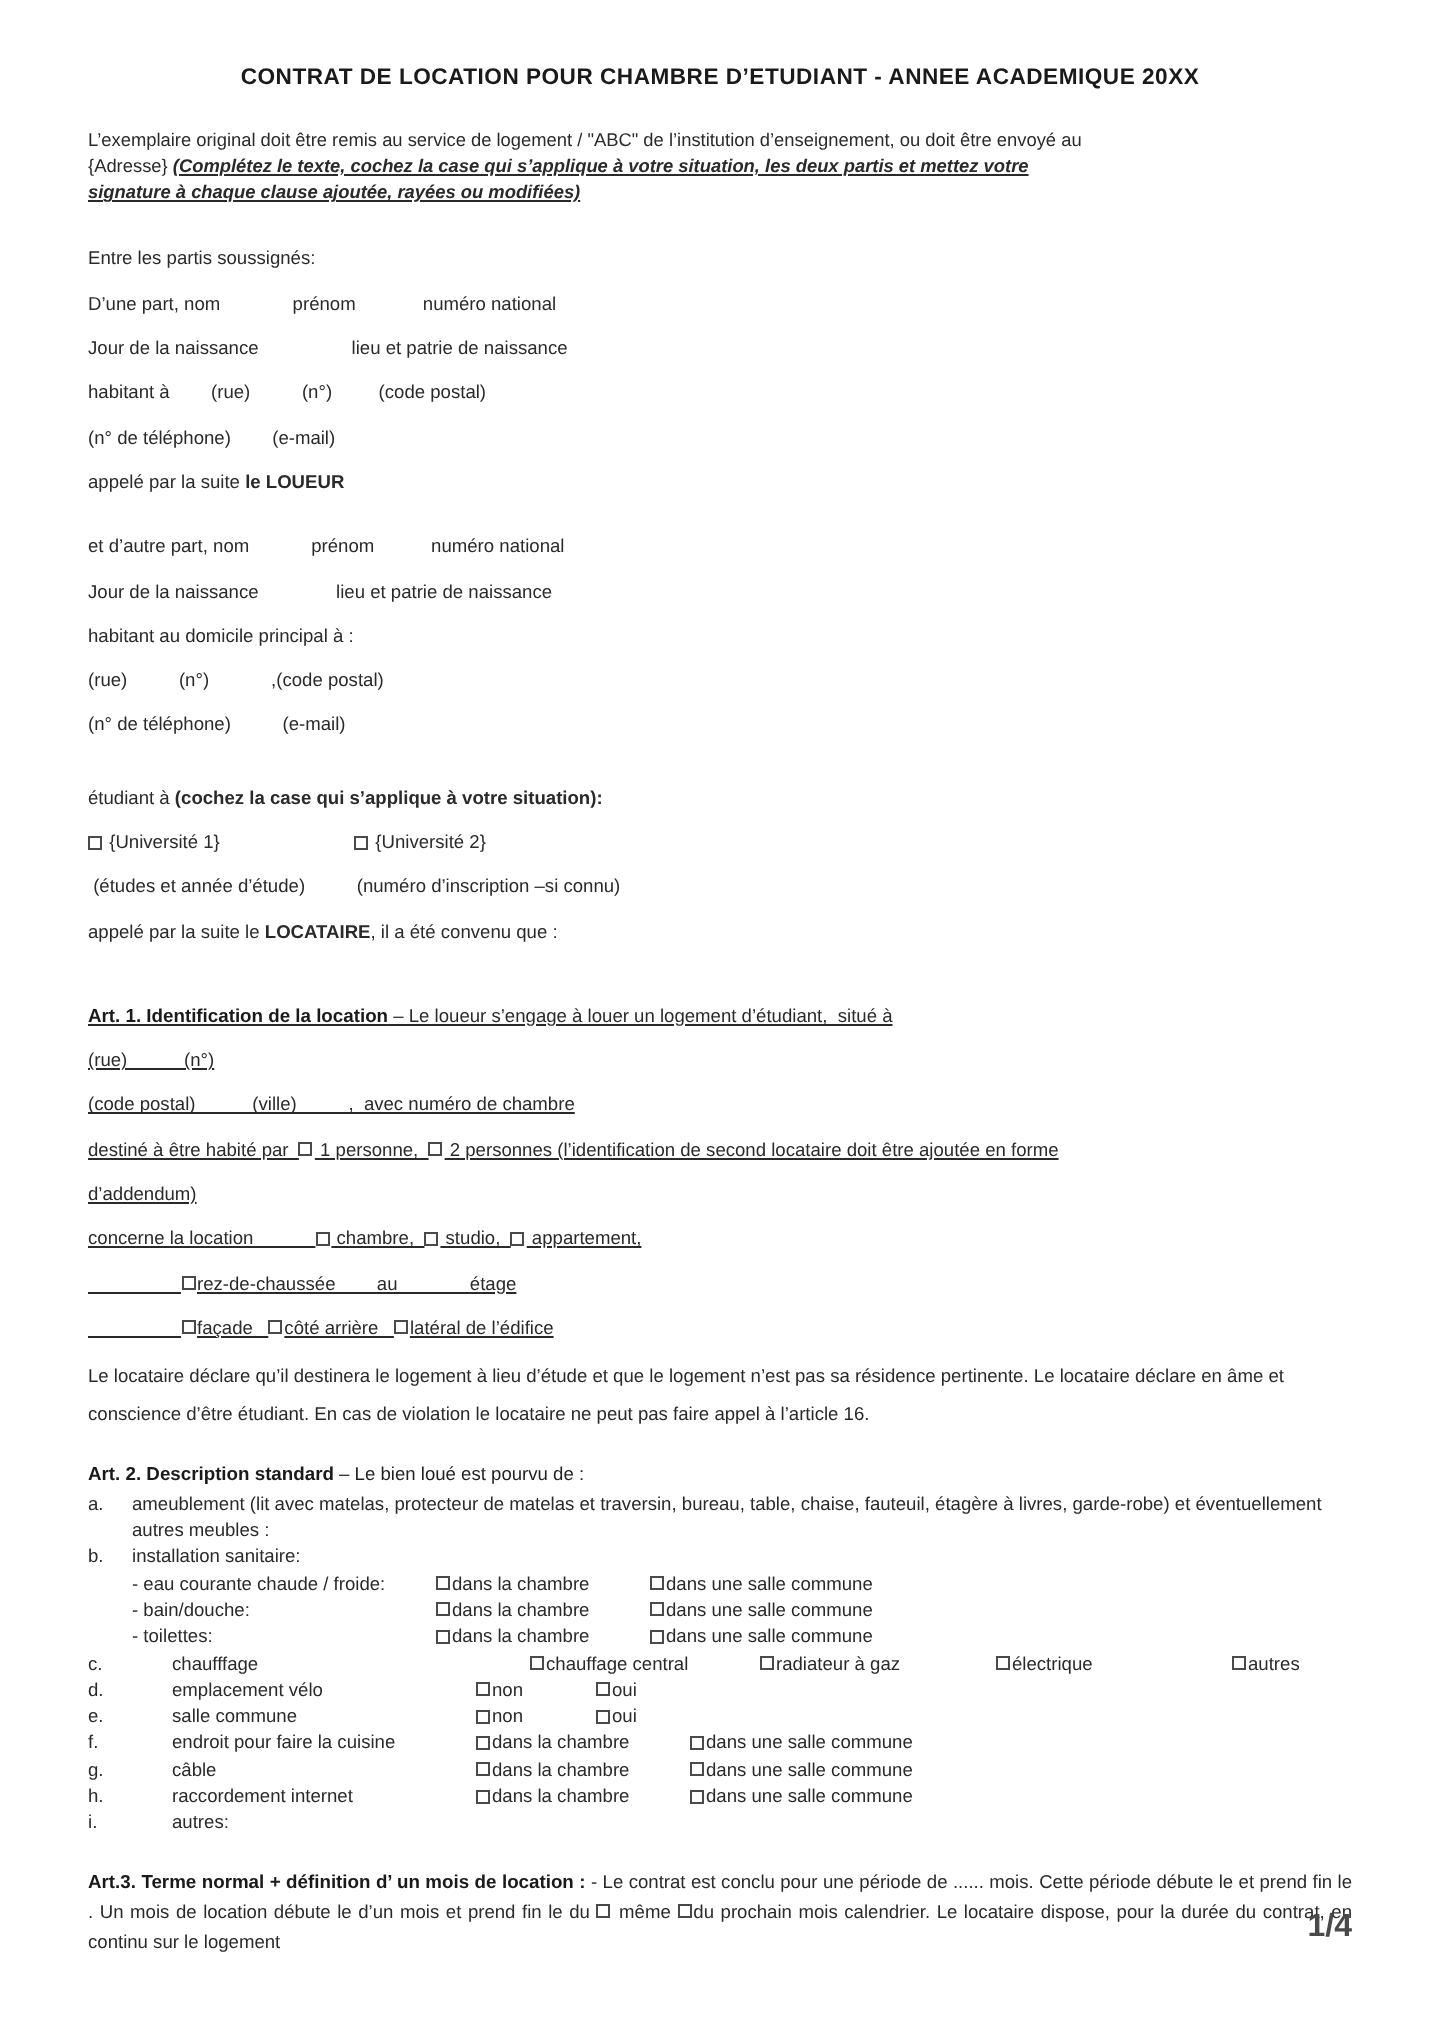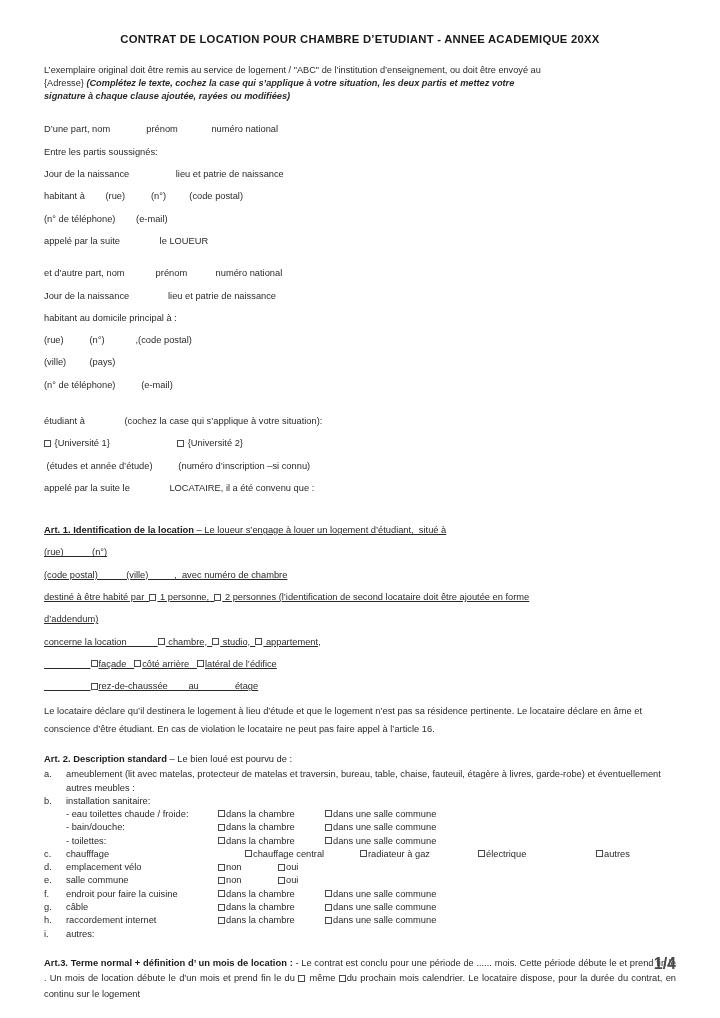--- a/index.html
+++ b/index.html
@@ -39,29 +39,29 @@
     color: #1a1a1a;
     margin: 0 0 13px 0;
     line-height: 1.2;
   }
   .intro {
     font-size: 9.2px;
     line-height: 13.3px;
     margin: 17px 0 15px 0;
     color: #2a2a2a;
   }
-  .intro .bi { font-weight: bold; font-style: italic; }
+  .intro .bi { font-weight: bold; font-style: italic; text-decoration: underline; }
 
   .line {
     font-size: 9.3px;
     line-height: 22.3px;
     color: #2a2a2a;
     white-space: pre;
   }
-  .b { font-weight: normal; margin-left: 37px; }
+  .b { font-weight: bold; }
 
   .gap-sm { height: 10px; }
   .gap-md { height: 14px; }
   .gap-lg { height: 20px; }
 
   
   .cb {
     display: inline-block;
     width: 7px;
     height: 7px;
@@ -111,21 +111,21 @@
   .a2-sub .opt1 { width: 107px; flex: 0 0 107px; }
   .a2-sub .opt2 { flex: 1; }
 
   .a2-line {
     display: flex;
     font-size: 9.3px;
     line-height: 13.3px;
     color: #2a2a2a;
   }
   .a2-line .k { width: 22px; flex: 0 0 22px; }
-  .a2-line .lab { width: 152px; flex: 0 0 152px; }
+  .a2-line .lab { width: 152px; flex: 0 0 152px; margin-left: 20px; }
   .a2-line .o { }
   .w107 { width: 107px; flex: 0 0 107px; }
   .w115 { width: 115px; flex: 0 0 115px; padding-left: 27px; }
   .w60  { width: 60px;  flex: 0 0 60px; }
   .w118 { width: 118px; flex: 0 0 118px; }
 
   
   .art34 {
     font-size: 9.3px;
     line-height: 15.3px;
@@ -150,73 +150,72 @@
   <div class="content">
 
     <div class="doc-title">CONTRAT DE LOCATION POUR CHAMBRE D’ETUDIANT - ANNEE ACADEMIQUE 20XX</div>
 
     <div class="intro">
       <span>L’exemplaire original doit être remis au service de logement / "ABC" de l’institution d’enseignement, ou doit être envoyé au</span><br>
       <span>{Adresse} </span><span class="bi">(Complétez le texte, cochez la case qui s’applique à votre situation, les deux partis et mettez votre</span><br>
       <span class="bi">signature à  chaque clause ajoutée, rayées ou modifiées)</span>
     </div>
 
+    <div class="line">Entre les partis soussignés:</div>
     <div class="line">D’une part, nom              prénom             numéro national</div>
-    <div class="line">Entre les partis soussignés:</div>
     <div class="line">Jour de la naissance                  lieu et patrie de naissance</div>
     <div class="line">habitant à        (rue)          (n°)         (code postal)</div>
     <div class="line">(n° de téléphone)        (e-mail)</div>
     <div class="line"><span>appelé par la suite </span><span class="b">le LOUEUR</span></div>
 
     <div class="gap-sm"></div>
 
     <div class="line">et d’autre part, nom            prénom           numéro national</div>
     <div class="line">Jour de la naissance               lieu et patrie de naissance</div>
     <div class="line">habitant au domicile principal à :</div>
     <div class="line">(rue)          (n°)            ,(code postal)</div>
-    <div class="line">(ville)         (pays)</div>
     <div class="line">(n° de téléphone)          (e-mail)</div>
 
     <div class="gap-md"></div>
 
     <div class="line"><span>étudiant à </span><span class="b">(cochez la case qui s’applique à votre situation):</span></div>
     <div class="line"><span class="cb"></span> <span>{Université 1}</span>                          <span class="cb"></span> <span>{Université 2}</span></div>
     <div class="line"> (études et année d’étude)          (numéro d’inscription –si connu)</div>
     <div class="line"><span>appelé par la suite le </span><span class="b">LOCATAIRE</span><span>, il a été convenu que :</span></div>
 
     <div class="gap-lg"></div>
 
     <div class="art1-lines">
       <div class="line"><span class="art-head">Art. 1. Identification de la location</span><span> – Le loueur s’engage à louer un logement d’étudiant,  situé à</span></div>
       <div class="line">(rue)           (n°)</div>
       <div class="line">(code postal)           (ville)          ,  avec numéro de chambre</div>
       <div class="line"><span>destiné à être habité par  </span><span class="cb"></span><span> 1 personne,  </span><span class="cb"></span><span> 2 personnes (l’identification de second locataire doit être ajoutée en forme</span></div>
       <div class="line">d’addendum)</div>
       <div class="line"><span>concerne la location            </span><span class="cb"></span><span> chambre,  </span><span class="cb"></span><span> studio,  </span><span class="cb"></span><span> appartement,</span></div>
+      <div class="line">                  <span class="cb"></span><span>rez-de-chaussée        au              étage</span></div>
       <div class="line">                  <span class="cb"></span><span>façade   </span><span class="cb"></span><span>côté arrière   </span><span class="cb"></span><span>latéral de l’édifice</span></div>
-      <div class="line">                  <span class="cb"></span><span>rez-de-chaussée        au              étage</span></div>
       <div class="declare">Le locataire déclare qu’il destinera le logement à lieu d’étude et que le logement n’est pas sa résidence pertinente. Le locataire déclare en âme et conscience d’être étudiant.  En cas de violation le locataire ne peut pas faire appel à l’article 16.</div>
     </div>
 
     <div class="gap-md"></div>
 
     <div>
       <div style="font-size:9.3px;line-height:14px;margin-bottom:2px;"><span class="art-head">Art. 2. Description standard</span><span> – Le bien loué est pourvu de :</span></div>
 
       <div class="a2-row">
         <div class="a2-key">a.</div>
         <div class="a2-txt">ameublement (lit avec matelas, protecteur de matelas et traversin, bureau, table, chaise, fauteuil, étagère à livres, garde-robe) et éventuellement autres meubles :</div>
       </div>
       <div class="a2-row">
         <div class="a2-key">b.</div>
         <div class="a2-txt">installation sanitaire:</div>
       </div>
 
       <div class="a2-sub">
-        <div class="lab">- eau toilettes chaude / froide:</div>
+        <div class="lab">- eau courante chaude / froide:</div>
         <div class="opt1"><span class="cb"></span><span>dans la chambre</span></div>
         <div class="opt2"><span class="cb"></span><span>dans une salle commune</span></div>
       </div>
       <div class="a2-sub">
         <div class="lab">- bain/douche:</div>
         <div class="opt1"><span class="cb"></span><span>dans la chambre</span></div>
         <div class="opt2"><span class="cb"></span><span>dans une salle commune</span></div>
       </div>
       <div class="a2-sub">
         <div class="lab">- toilettes:</div>

